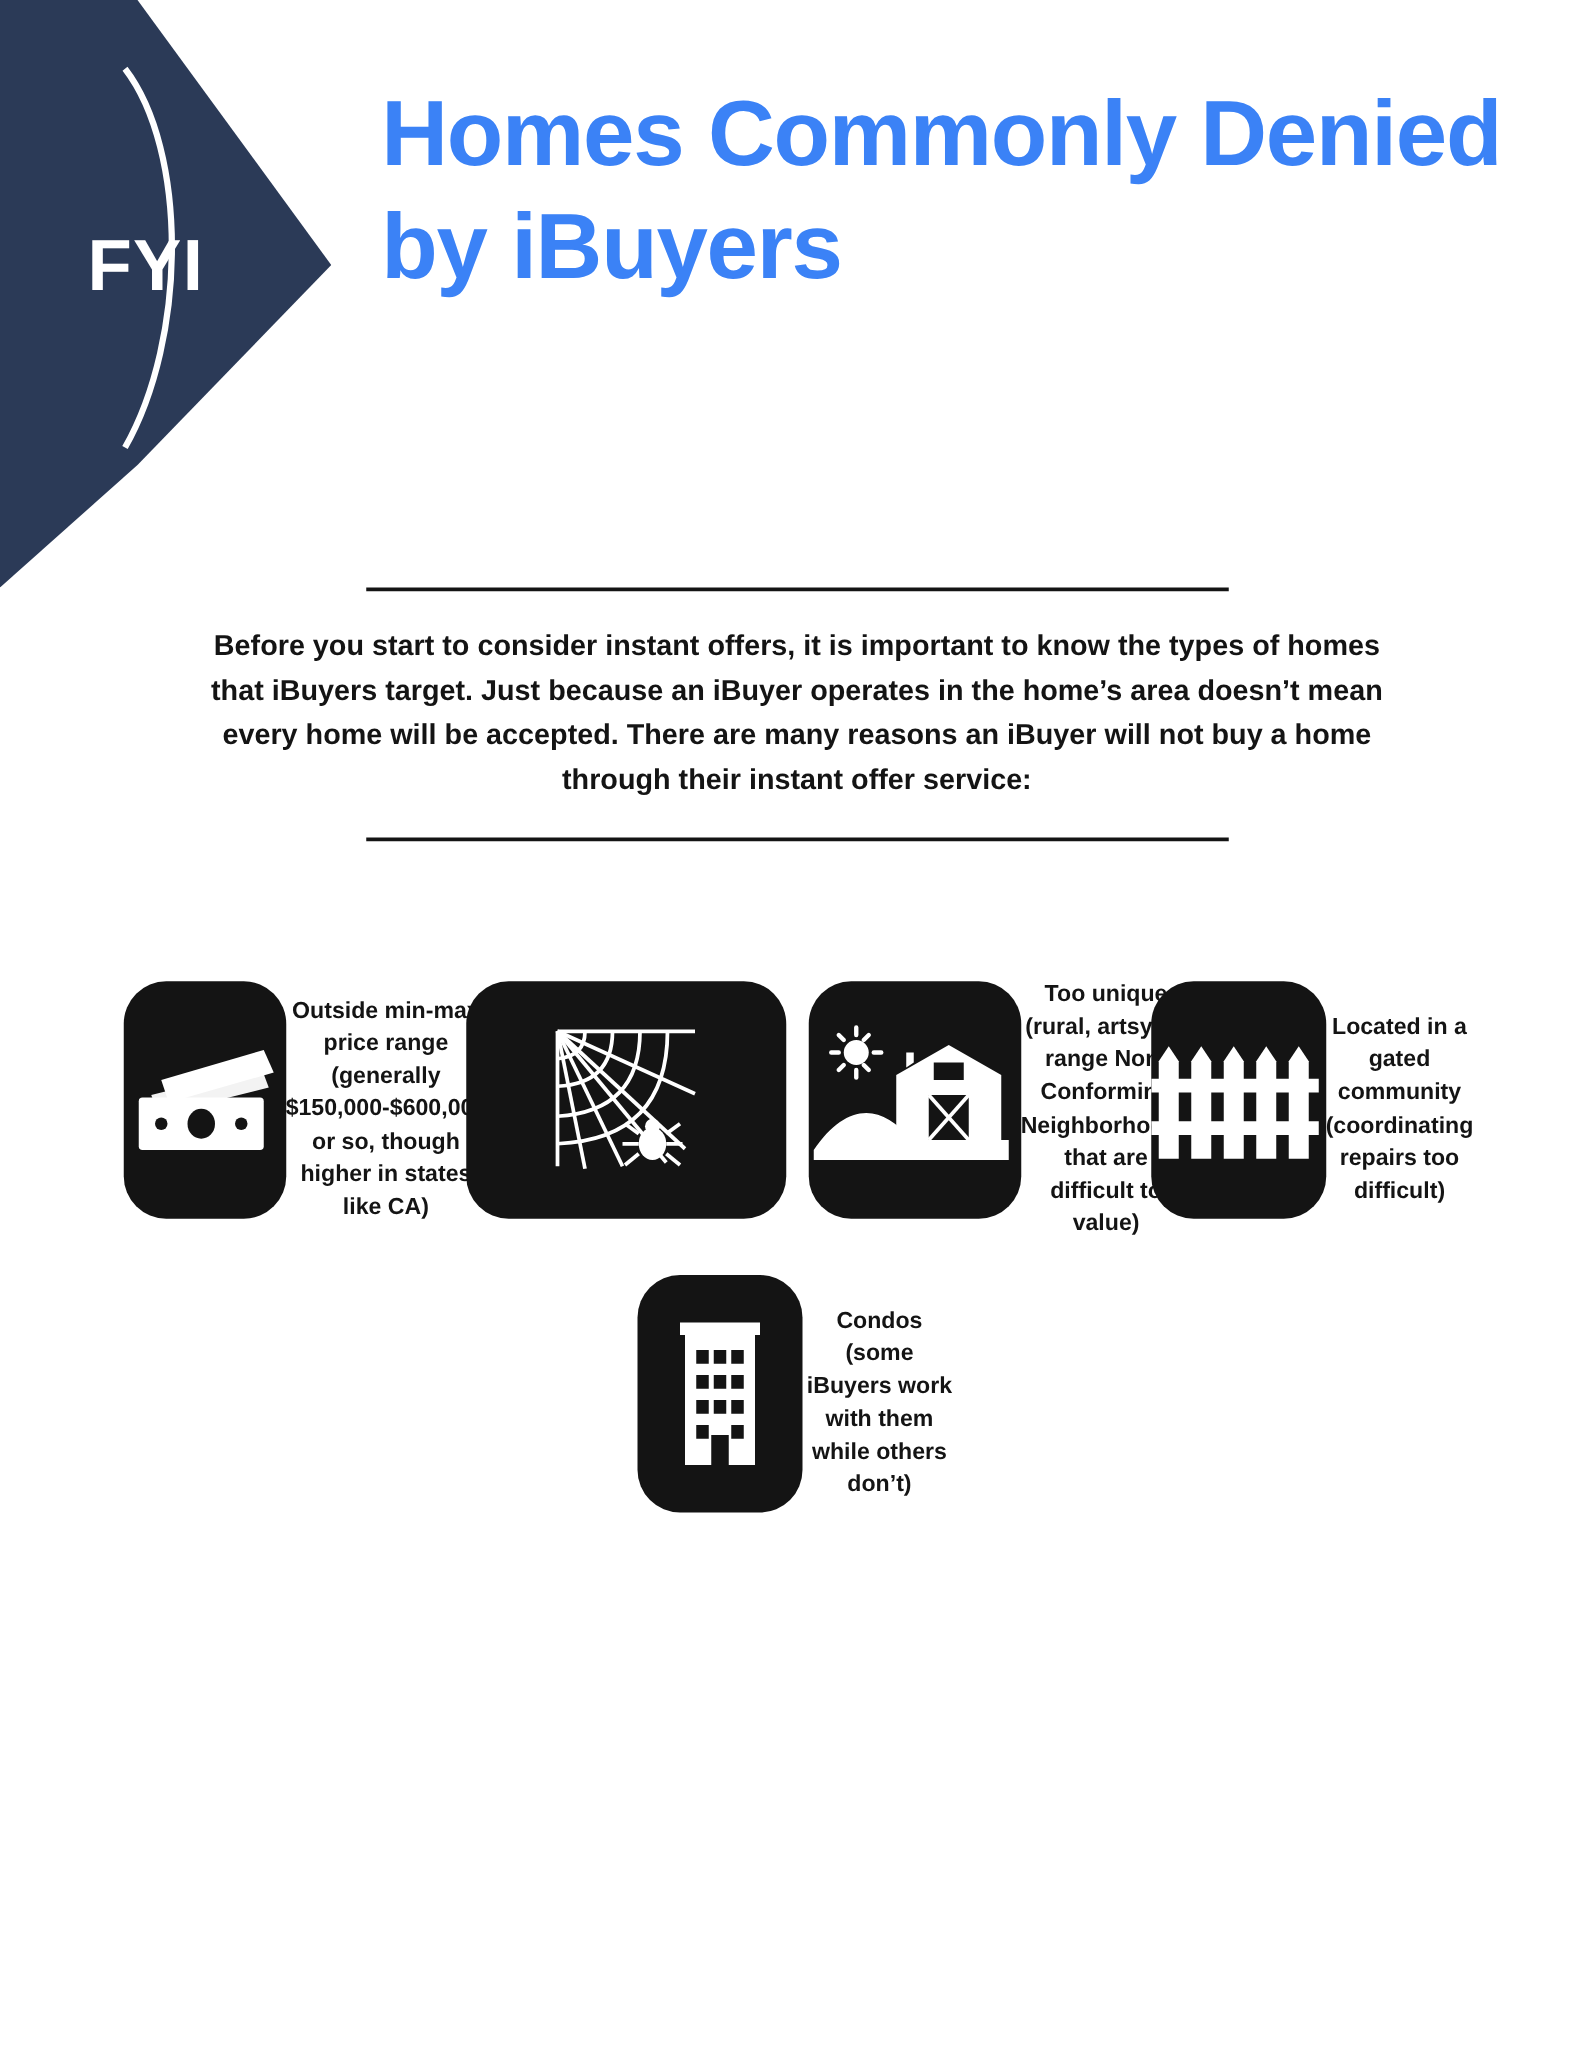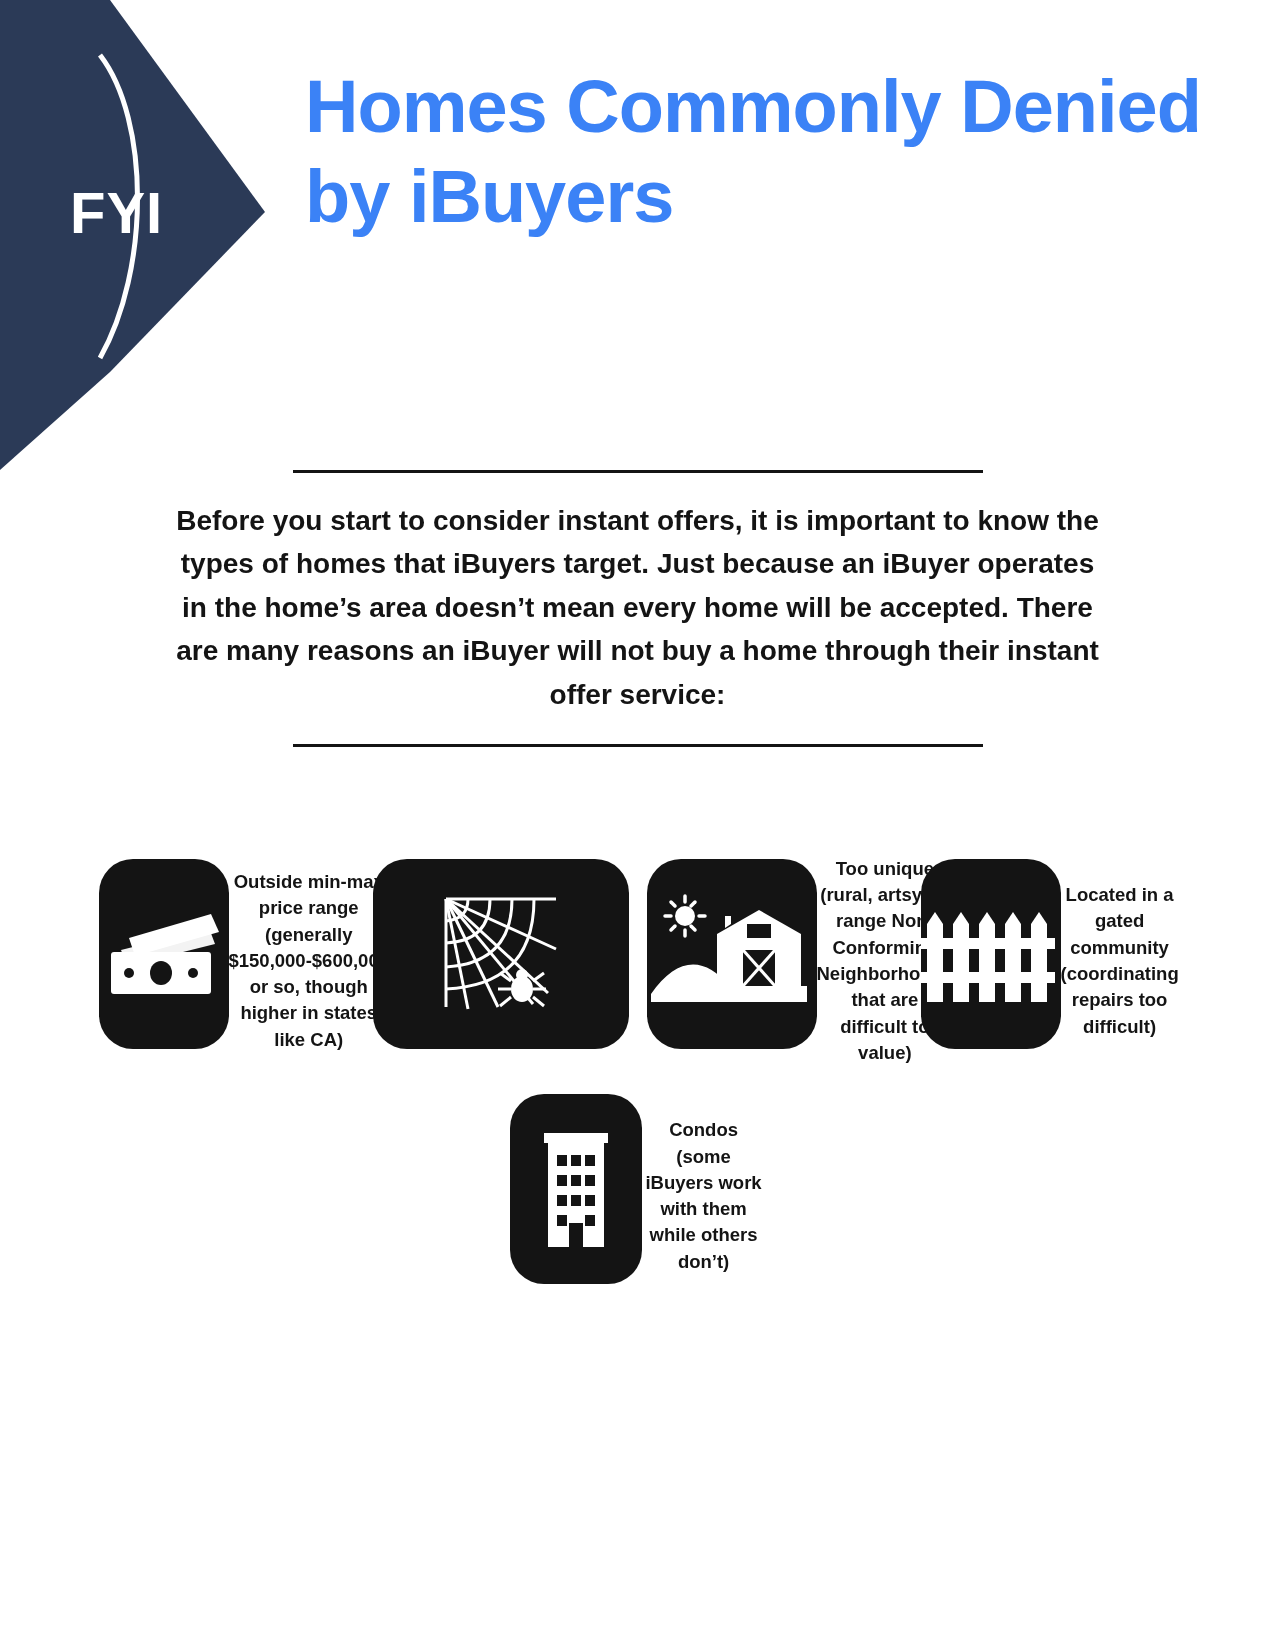--- a/index.html
+++ b/index.html
@@ -55,21 +55,21 @@
     width: 690px;
     height: 3px;
     background: #141414;
     margin: 0 auto;
   }
   .rule-top { margin-top: 0px; }
   .intro {
     width: 960px;
     margin: 26px auto 0 auto;
     text-align: center;
-    font-size: 28px;
+    font-size: 23px;
     font-weight: bold;
     line-height: 1.55;
     color: #141414;
     padding: 0 10px;
     box-sizing: border-box;
   }
   .rule-bottom { margin-top: 28px; }
 
   
   .grid {

